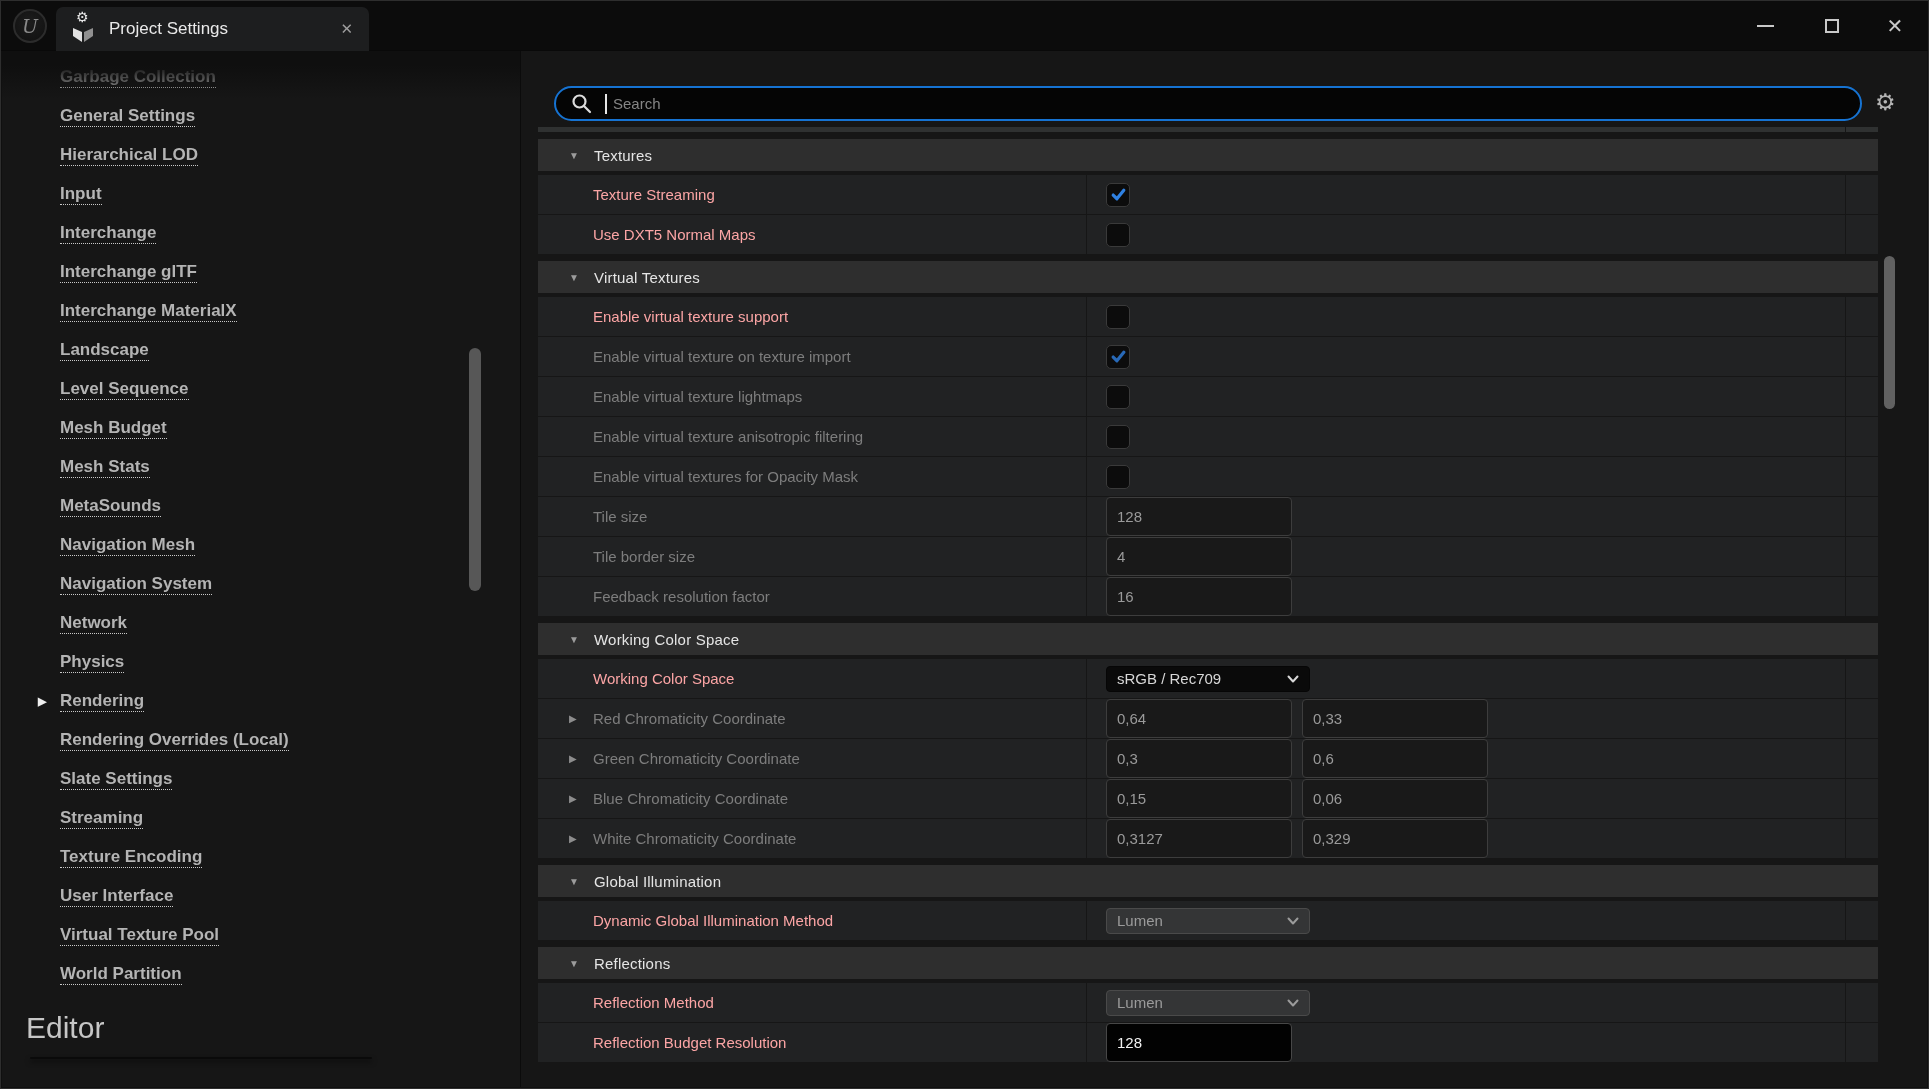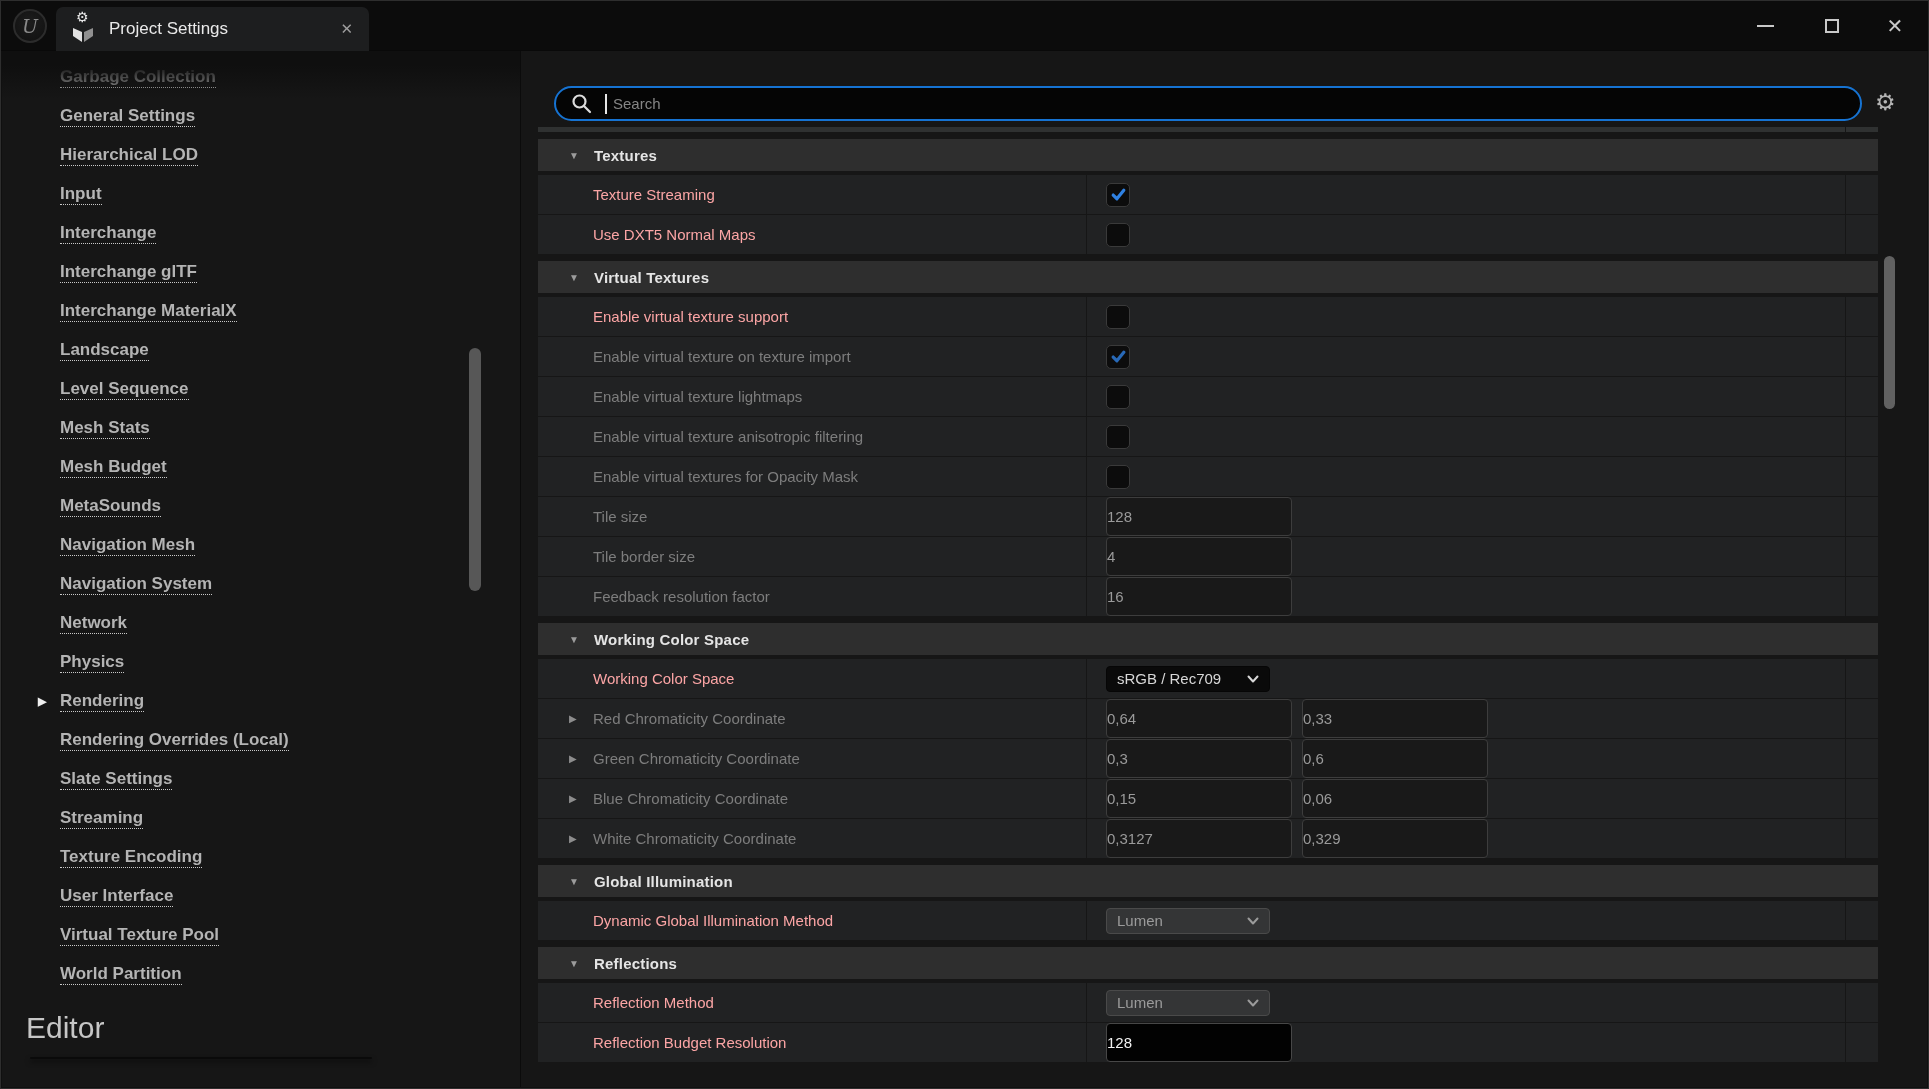--- a/index.html
+++ b/index.html
@@ -45,36 +45,36 @@
   .search-input{flex:1;margin-left:4px;background:transparent;border:none;outline:none;
                 color:#d0d0d0;font-size:15px;font-family:"Liberation Sans",sans-serif;}
   .search-input::placeholder{color:#868686;opacity:1;}
   .settings-gear{position:absolute;left:1354px;top:40px;font-size:23px;color:#b3b3b3;line-height:1;}
   .content{position:absolute;left:17px;top:76px;width:1340px;}
   .sliver{height:5px;display:flex;gap:1px;}
   .sliver .s1{width:1307px;background:#2f3131;}
   .sliver .s2{flex:1;background:#2f3131;}
   .section-header{height:32px;margin:7px 0 4px;background:#2e2e2e;display:flex;align-items:center;}
   .sec-arrow{margin-left:31px;width:14px;font-size:10px;color:#9c9c9c;}
-  .sec-title{margin-left:11px;font-size:15px;font-weight:bold;color:#e5e5e5;letter-spacing:.2px;}
+  .sec-title{margin-left:11px;font-size:15px;font-weight:normal;color:#e5e5e5;letter-spacing:.2px;}
   .prop-row{height:39px;display:flex;gap:1px;margin-bottom:1px;}
   .prop-row .cell{background:#212223;}
   .cell-name{width:548px;display:flex;align-items:center;position:relative;}
   .row-arrow{position:absolute;left:31px;font-size:10px;color:#8d8d8d;}
   .name-label{margin-left:55px;font-size:15px;color:#fca5a5;}
   .prop-row.dimmed .name-label{color:#7d7d7d;}
   .cell-value{flex:1;display:flex;align-items:center;padding-left:19px;gap:10px;}
   .cell-stub{width:32px;}
   .checkbox{width:24px;height:24px;border-radius:5px;background:#0c0c0c;border:1px solid #3a3a3a;
             display:flex;align-items:center;justify-content:center;}
   .dimmed .checkbox svg{opacity:.8;}
   .text-input{width:186px;height:39px;border-radius:4px;background:#191919;border:1px solid #3d3d3d;
-              display:flex;align-items:center;font-size:15px;color:#9a9a9a;}
+              display:flex;align-items:center;padding-left:10px;font-size:15px;color:#9a9a9a;}
   .text-input.bright{background:#020202;border-color:#474747;color:#f2f2f2;}
-  .select{width:164px;height:26px;border-radius:4px;display:flex;align-items:center;
+  .select{width:204px;height:26px;border-radius:4px;display:flex;align-items:center;
           justify-content:space-between;padding:4px 10px;font-size:15px;}
   .select.dark{background:#0a0a0a;color:#d8d8d8;border:1px solid #060606;}
   .select.gray{background:#343536;color:#9b9b9b;border:1px solid #4a4a4a;}
   .main-scrollbar{position:absolute;left:1363px;top:205px;width:11px;height:153px;border-radius:6px;background:#616161;}
 </style>
 </head>
 <body>
 
 <div class="window">
 
@@ -128,24 +128,24 @@
         <div class="nav-item">
           <span class="link">Interchange MaterialX</span>
         </div>
         <div class="nav-item">
           <span class="link">Landscape</span>
         </div>
         <div class="nav-item">
           <span class="link">Level Sequence</span>
         </div>
         <div class="nav-item">
+          <span class="link">Mesh Budget</span>
+        </div>
+        <div class="nav-item">
           <span class="link">Mesh Stats</span>
-        </div>
-        <div class="nav-item">
-          <span class="link">Mesh Budget</span>
         </div>
         <div class="nav-item">
           <span class="link">MetaSounds</span>
         </div>
         <div class="nav-item">
           <span class="link">Navigation Mesh</span>
         </div>
         <div class="nav-item">
           <span class="link">Navigation System</span>
         </div>

